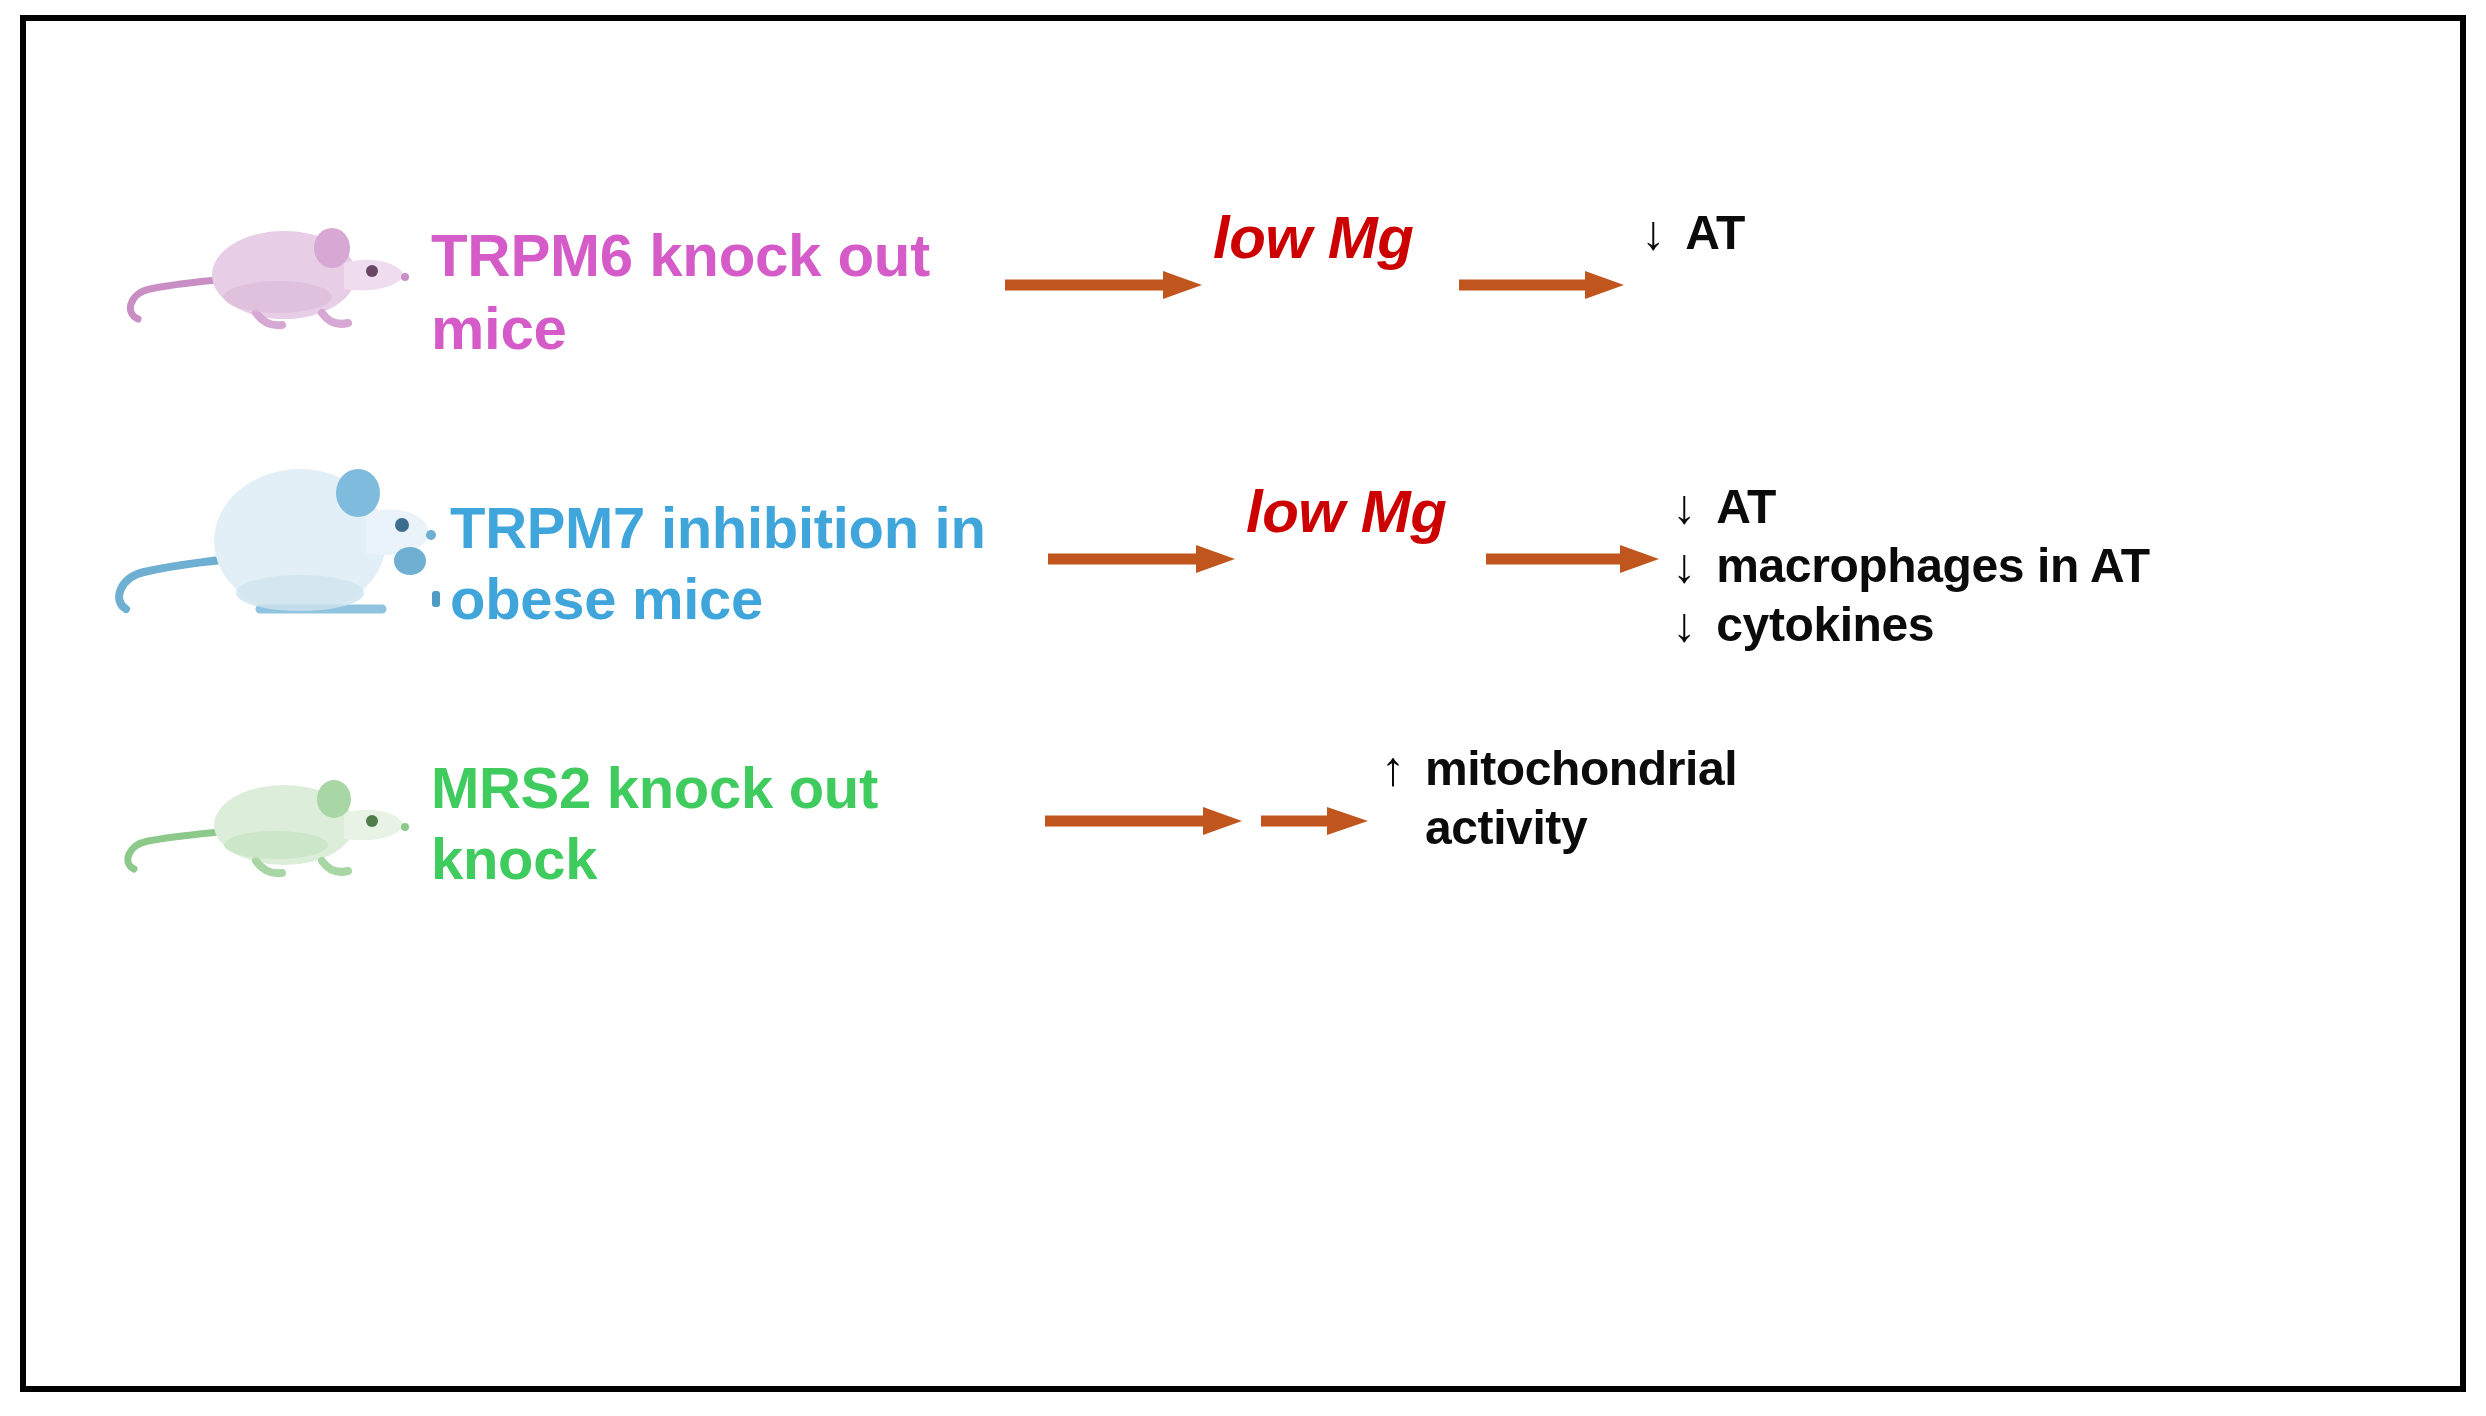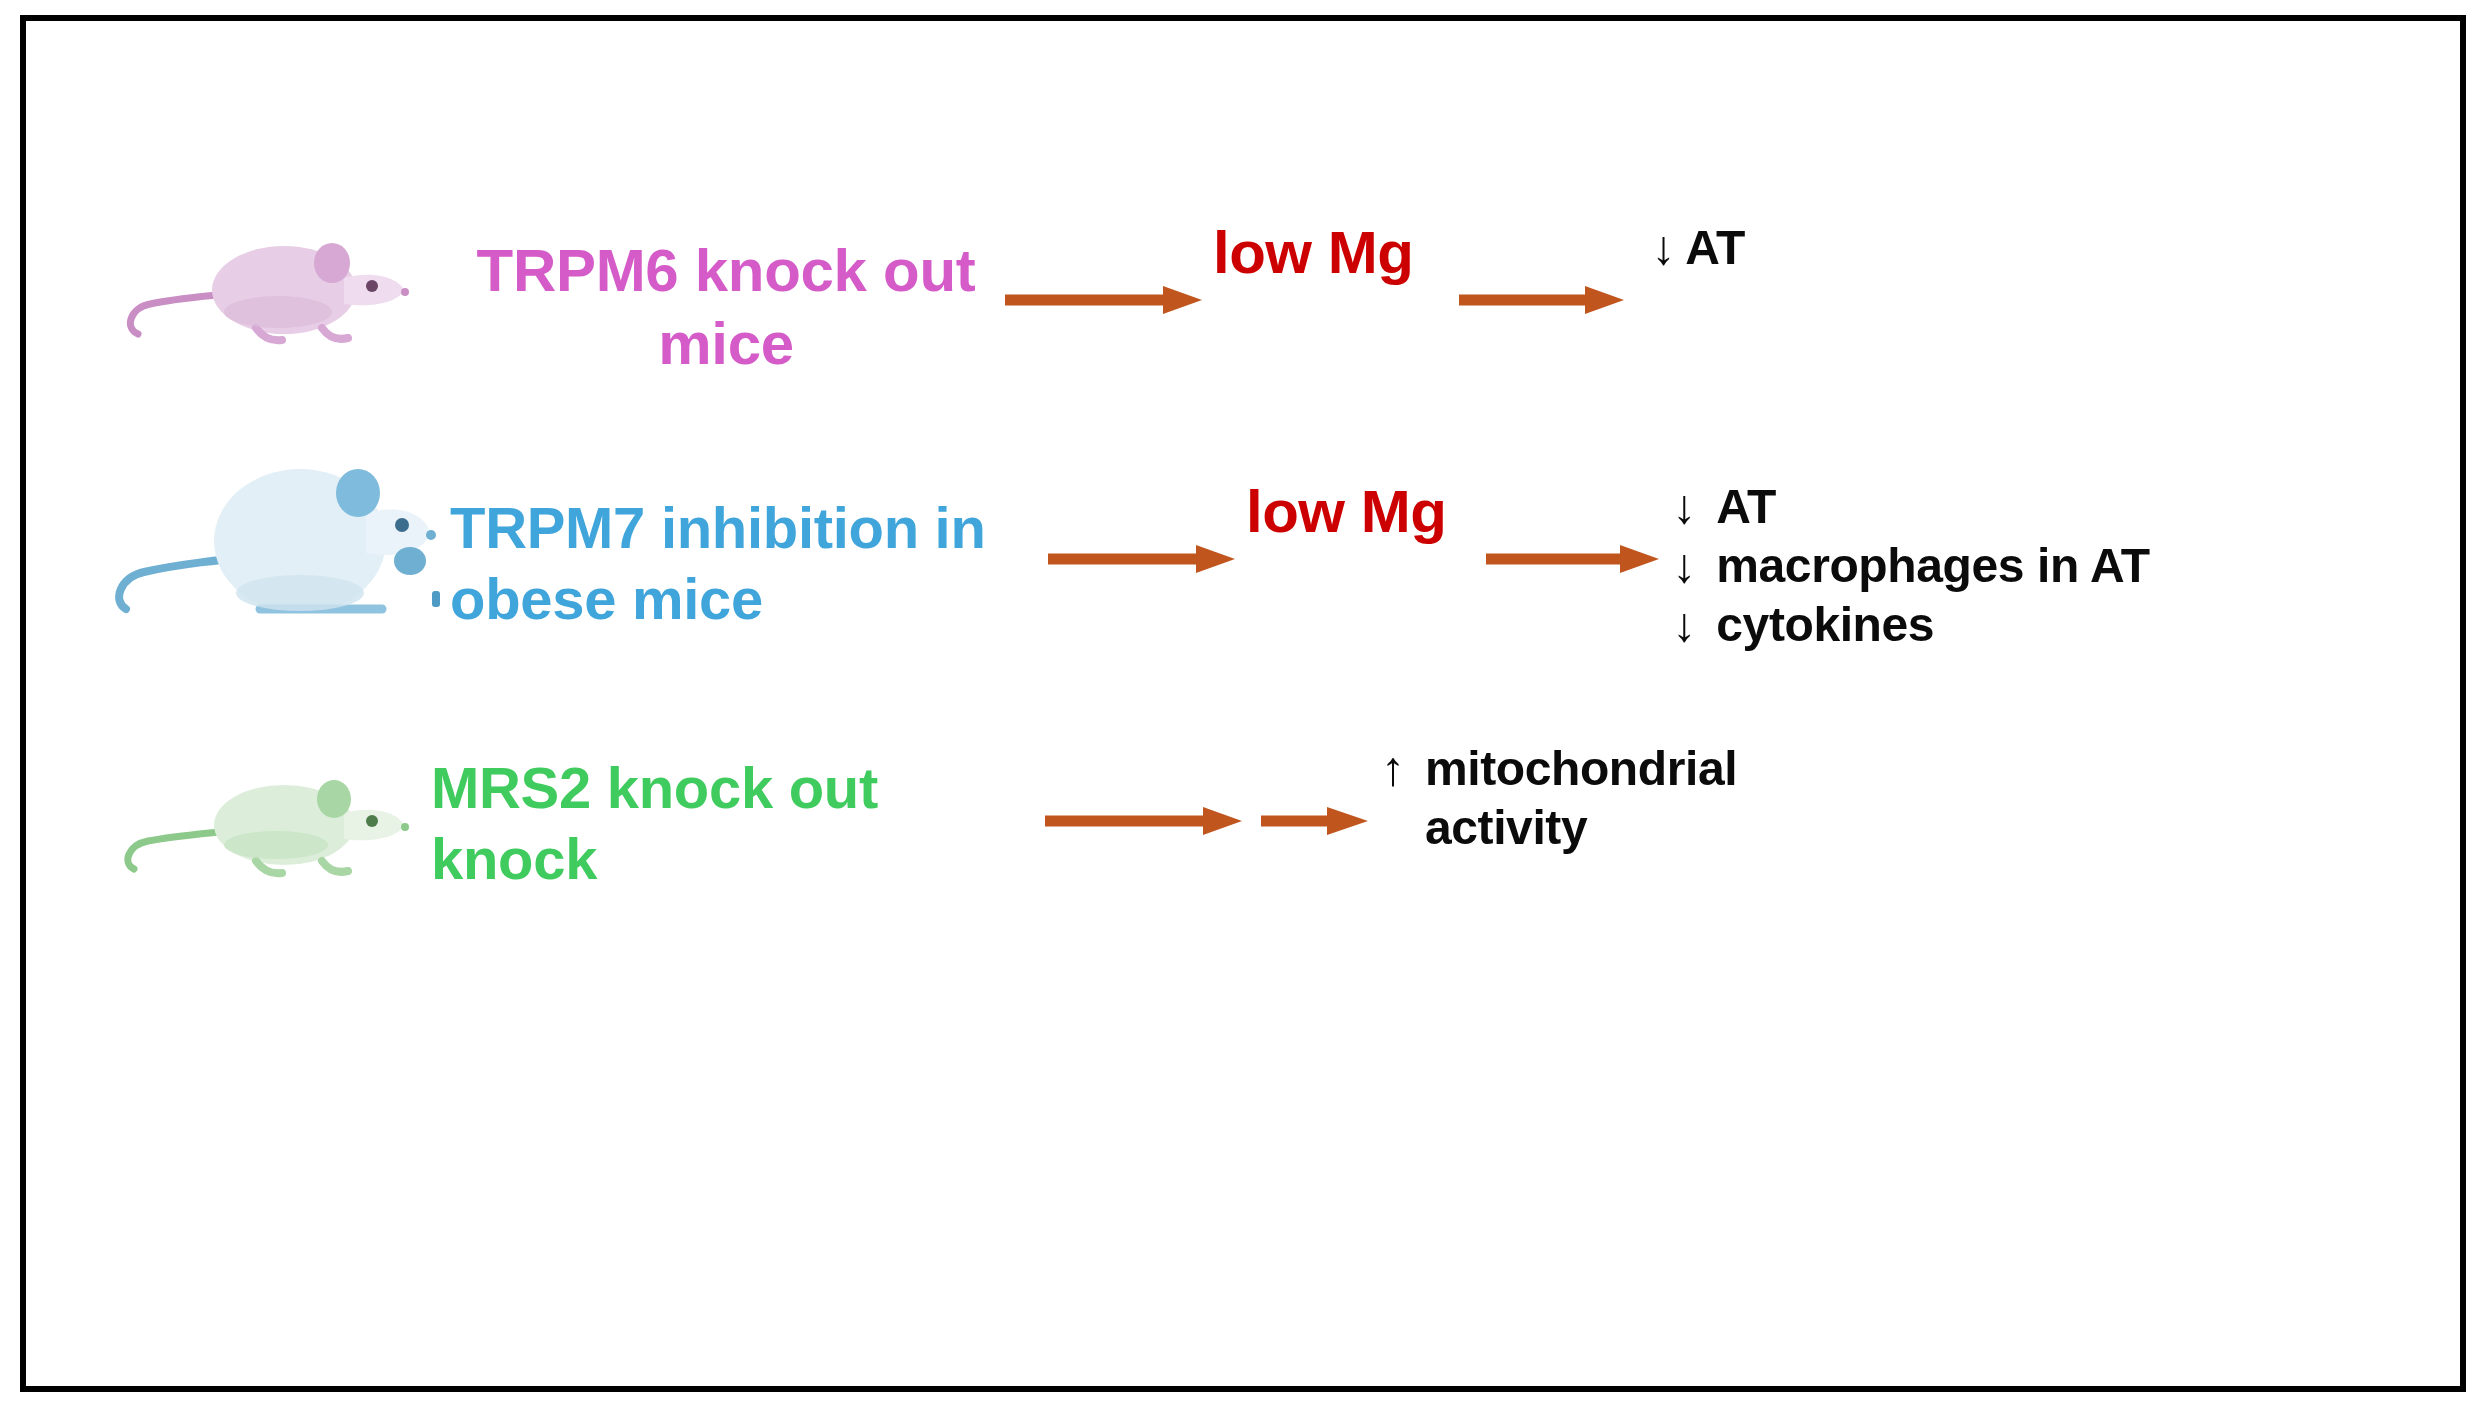--- a/index.html
+++ b/index.html
@@ -35,21 +35,21 @@
   }
 
   
   .row {
     position: absolute;
     left: 0;
     width: 100%;
     display: flex;
     align-items: flex-start;
   }
-  #row-trpm6 { top: 175px;  height: 270px; text-align: center; }
+  #row-trpm6 { top: 160px;  height: 270px; }
   #row-trpm7 { top: 420px;  height: 290px; padding-left: 44px; }
   #row-mrs2  { top: 700px;  height: 300px; }
 
   
   .mouse-cell {
     position: relative;
     flex: 0 0 auto;
     display: flex;
     align-items: flex-start;
     justify-content: center;
@@ -106,20 +106,21 @@
   #arrow-wrap-mrs2-2  { height: 120px; padding-top: 40px; margin-left: 16px; }
 
   
   .mg-label {
     flex: 0 0 auto;
     font-weight: bold;
     font-size: 60px;
     color: #CC0000;
     white-space: nowrap;
     letter-spacing: -0.5px;
+    font-style: italic;
   }
   #mg-label-trpm6 { padding-top: 22px; margin-left: 10px; }
   #mg-label-trpm7 { padding-top: 36px; margin-left: 10px; }
   #mg-label-mrs2  { padding-top: 18px; margin-left: 10px; }
 
   
   .outcomes {
     flex: 0 0 auto;
     color: #0b0b0b;
     font-weight: bold;

